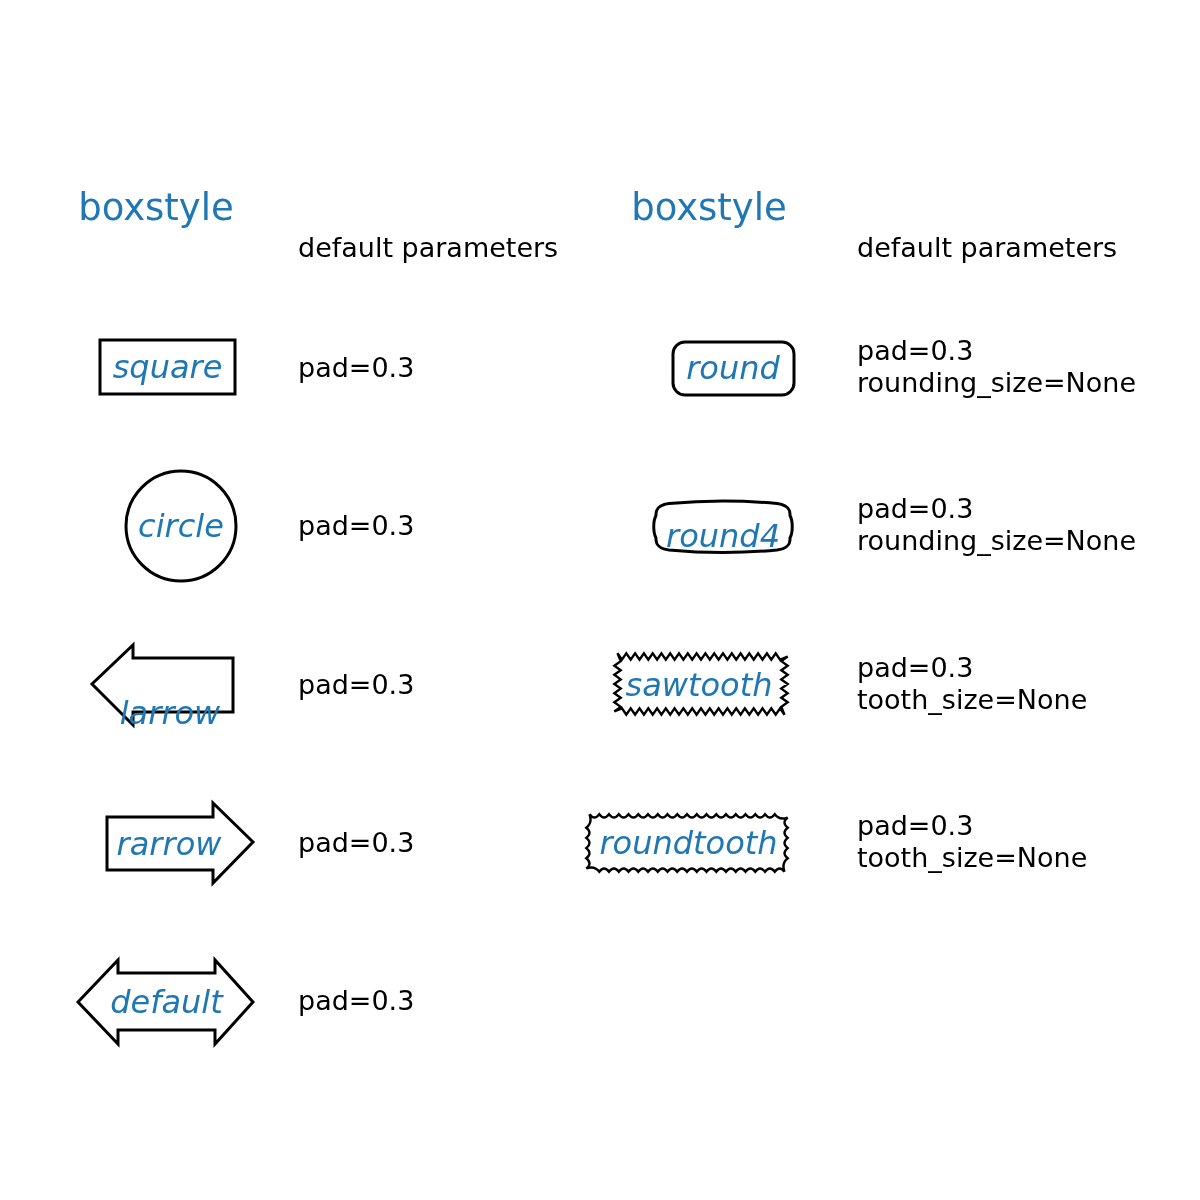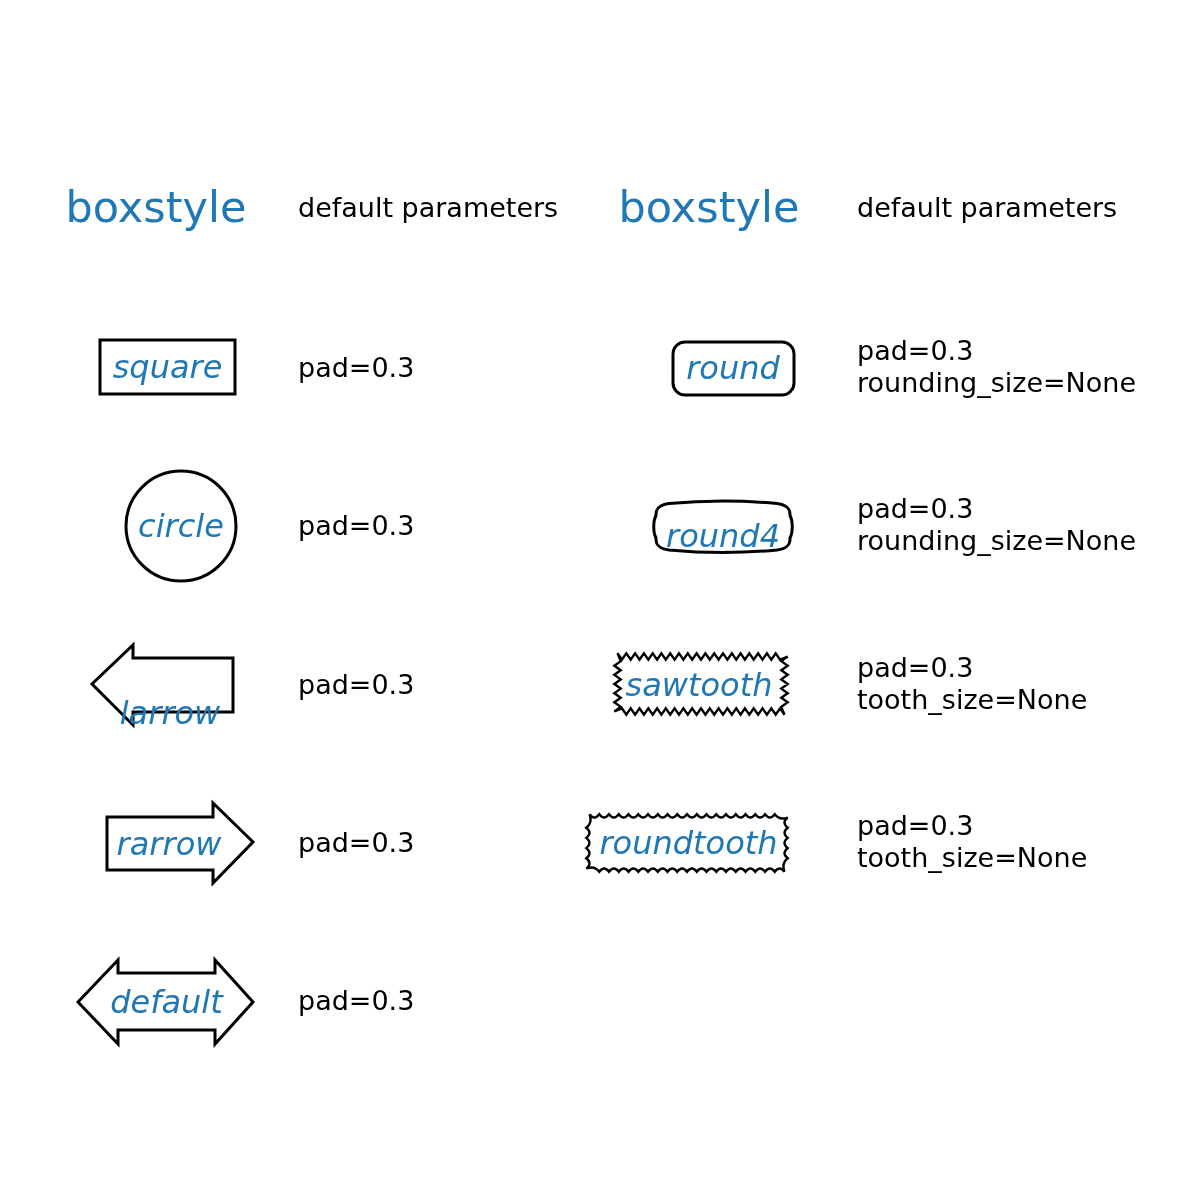--- a/index.html
+++ b/index.html
@@ -5,22 +5,22 @@
   html,body{margin:0;padding:0;background:#ffffff;}
   .canvas{
     position:relative;
     width:1200px;height:1200px;
     background:var(--bg,#ffffff);
     font-family:"DejaVu Sans", sans-serif;
     overflow:hidden;
   }
   .hdr{position:absolute;top:207px;white-space:nowrap;}
   .hdr-c{transform:translate(-50%,-50%);}
-  .hdr-l{transform:translateY(-50%);}
-  .blue{color:var(--accent,#1f77b4);font-size:43px;text-align:right;}
+  .hdr-l{transform:translateY(-50%);margin-top:40px;}
+  .blue{color:var(--accent,#1f77b4);font-size:37px;text-align:right;}
   .ink{color:var(--ink,#000000);font-size:27px;}
   .shape{position:absolute;overflow:visible;}
   .shape .stroke{fill:#ffffff;stroke:var(--ink,#000000);stroke-width:3;stroke-linejoin:miter;}
   .shape .stroke-thin{fill:#ffffff;stroke:var(--ink,#000000);stroke-width:2.4;}
   .shape-label{
     position:absolute;display:flex;align-items:center;justify-content:center;
     color:var(--accent,#1f77b4);font-size:32px;white-space:nowrap;font-style:italic;
   }
   .param{
     position:absolute;height:32px;display:flex;align-items:center;

